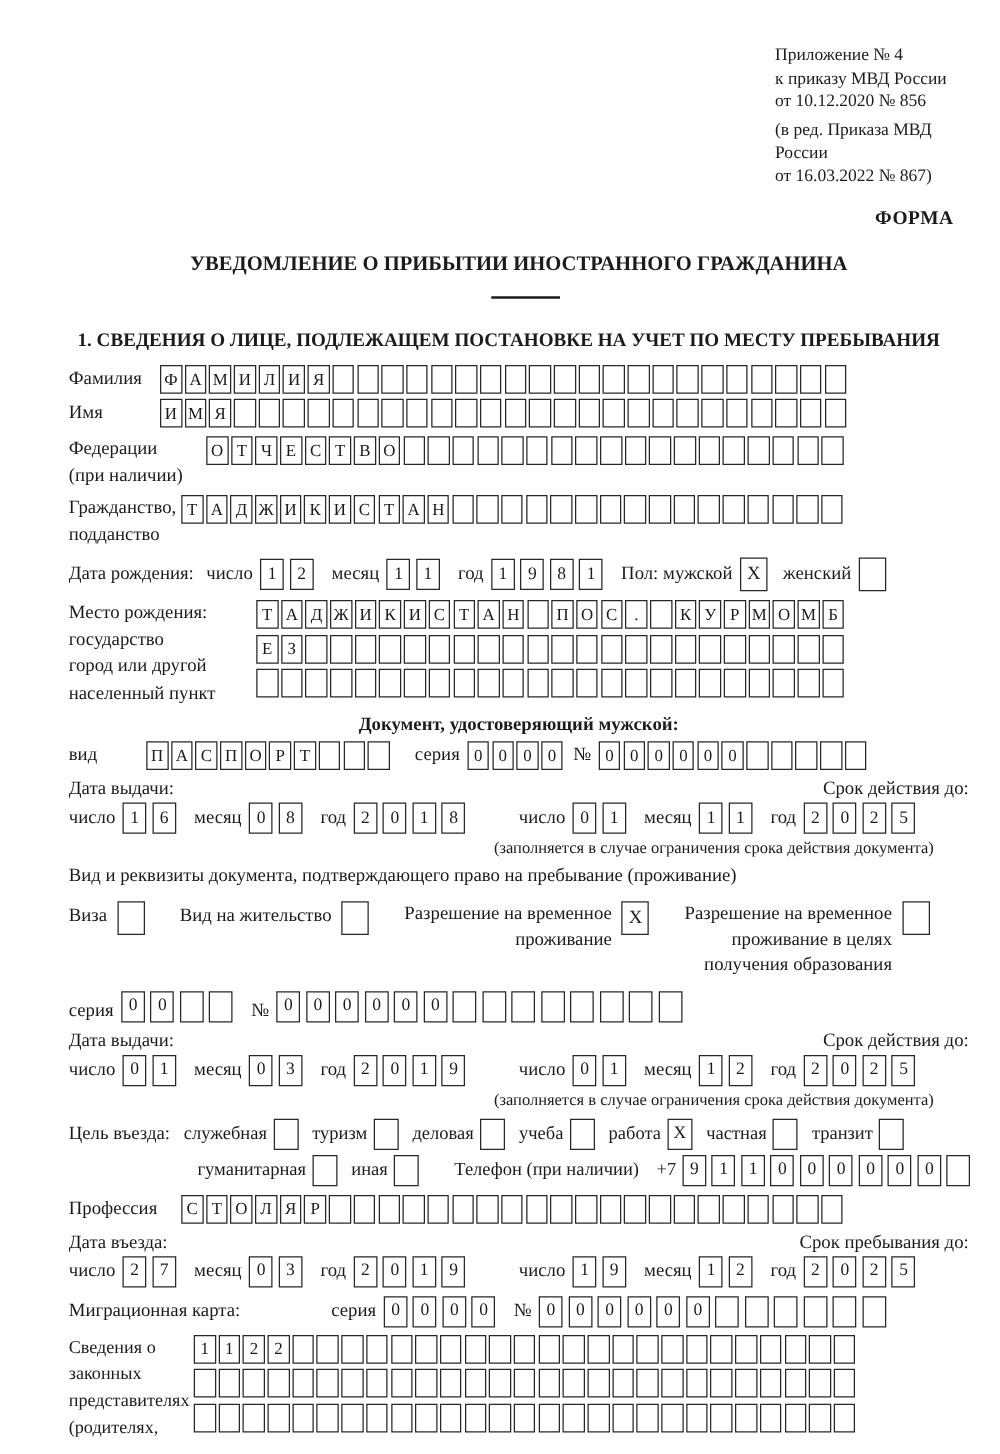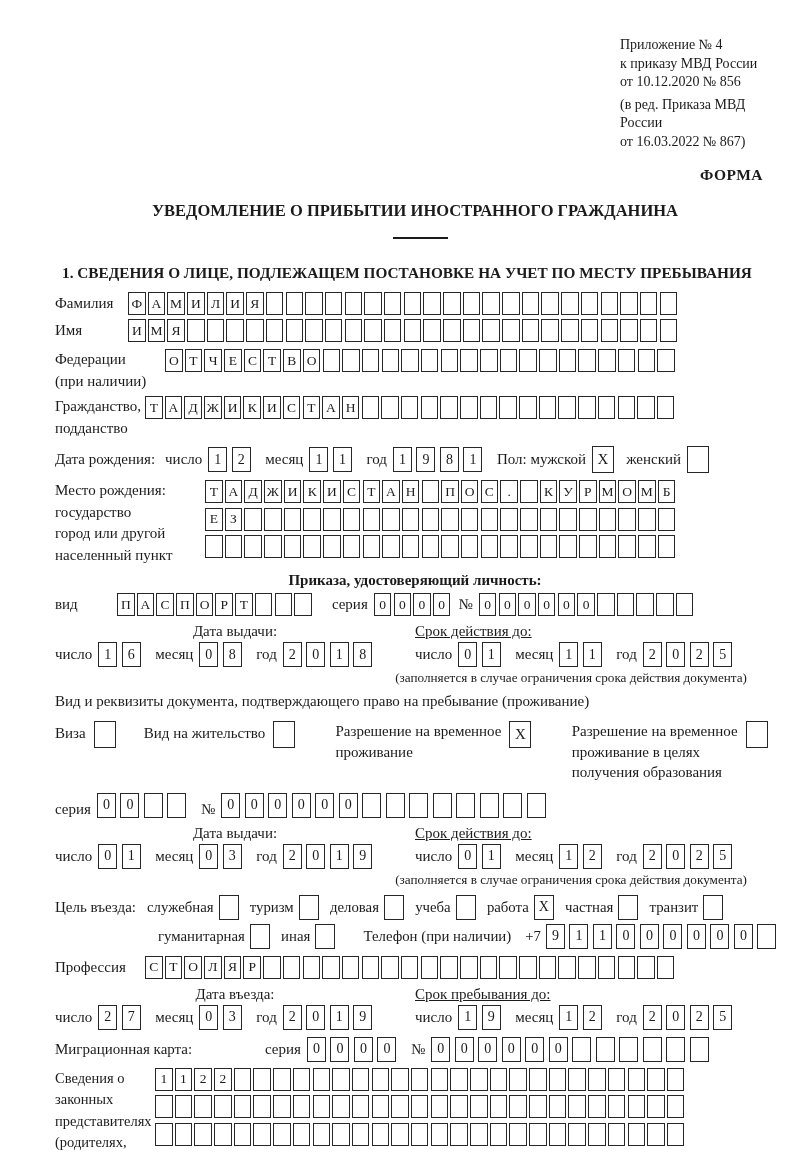--- a/index.html
+++ b/index.html
@@ -35,38 +35,38 @@
     font-size: 13.5px; line-height: 1; background: #fff;
   }
 
   .docheading { text-align: center; font-weight: bold; font-size: 15px; margin-top: 6px; }
 
   .dword { font-size: 15px; margin: 0 6px 0 10px; flex: 0 0 auto; }
   .dword.first { margin-left: 0; }
   .ml18 { margin-left: 18px; } .ml6 { margin-left: 6px; }
 
   .dl-row { display: flex; font-size: 15px; margin-top: 7px; }
-  .dl-left { width: 360px; text-align: center; }
-  .dl-right { flex: 1; text-align: left; text-decoration: underline; }
+  .dl-left { width: 360px; }
+  .dl-right { flex: 1; text-align: right; }
   .d-row { display: flex; align-items: center; margin-top: 2px; }
   .dgroup { display: flex; align-items: center; flex: 0 0 auto; }
   .dgroup.left { width: 360px; }
   .dgroup .cell, .dcells .cell { width: 19px; height: 25px; margin-right: 4.5px; font-size: 14px; }
   .dnote { text-align: right; padding-right: 28px; font-size: 13.2px; margin-top: 3px; }
 
   .plain { font-size: 15px; line-height: 23px; margin-top: 4px; }
 
   .checkbox .cell { width: 22px; height: 27px; font-size: 15px; }
   .pbox .cell { width: 20px; height: 25px; font-size: 14px; }
 
   .opts { margin-top: 8px; align-items: flex-start; }
   .opt { display: flex; align-items: flex-start; }
   .opt + .opt { margin-left: 26px; }
   .olabel { font-size: 15px; line-height: 25px; margin-right: 8px; }
-  .olines { font-size: 15px; line-height: 20.5px; text-align: left; margin-right: 8px; margin-left: 12px; }
+  .olines { font-size: 15px; line-height: 20.5px; text-align: right; margin-right: 8px; }
 
   .purpose .pword, .purpose2 .pword { font-size: 14.8px; margin: 0 5px 0 9px; flex: 0 0 auto; }
   .purpose .lbl { width: auto; margin-right: 2px; white-space: nowrap; }
   .purpose2 { padding-left: 103px; }
   .phone-label { margin-left: 26px !important; }
 
   .rep { display: flex; margin-top: 6px; }
   .rep-lbl { width: 100px; font-size: 14.5px; line-height: 21.5px; flex: 0 0 auto; }
   .rep-cells .cells { margin-bottom: 4.5px; }
 </style>
@@ -342,21 +342,21 @@
           <span class="cell"></span>
           <span class="cell"></span>
           <span class="cell"></span>
           <span class="cell"></span>
           <span class="cell"></span>
           <span class="cell"></span>
         </div>
     </div>
   </div>
 
-  <div class="docheading">Приказа, удостоверяющий личность:</div>
+  <div class="docheading">Документ, удостоверяющий мужской:</div>
 
   <div class="row vcenter">
     <div class="lbl" style="width:62px">вид</div>
     <div class="cells">
         <span class="cell">П</span>
         <span class="cell">А</span>
         <span class="cell">С</span>
         <span class="cell">П</span>
         <span class="cell">О</span>
         <span class="cell">Р</span>

